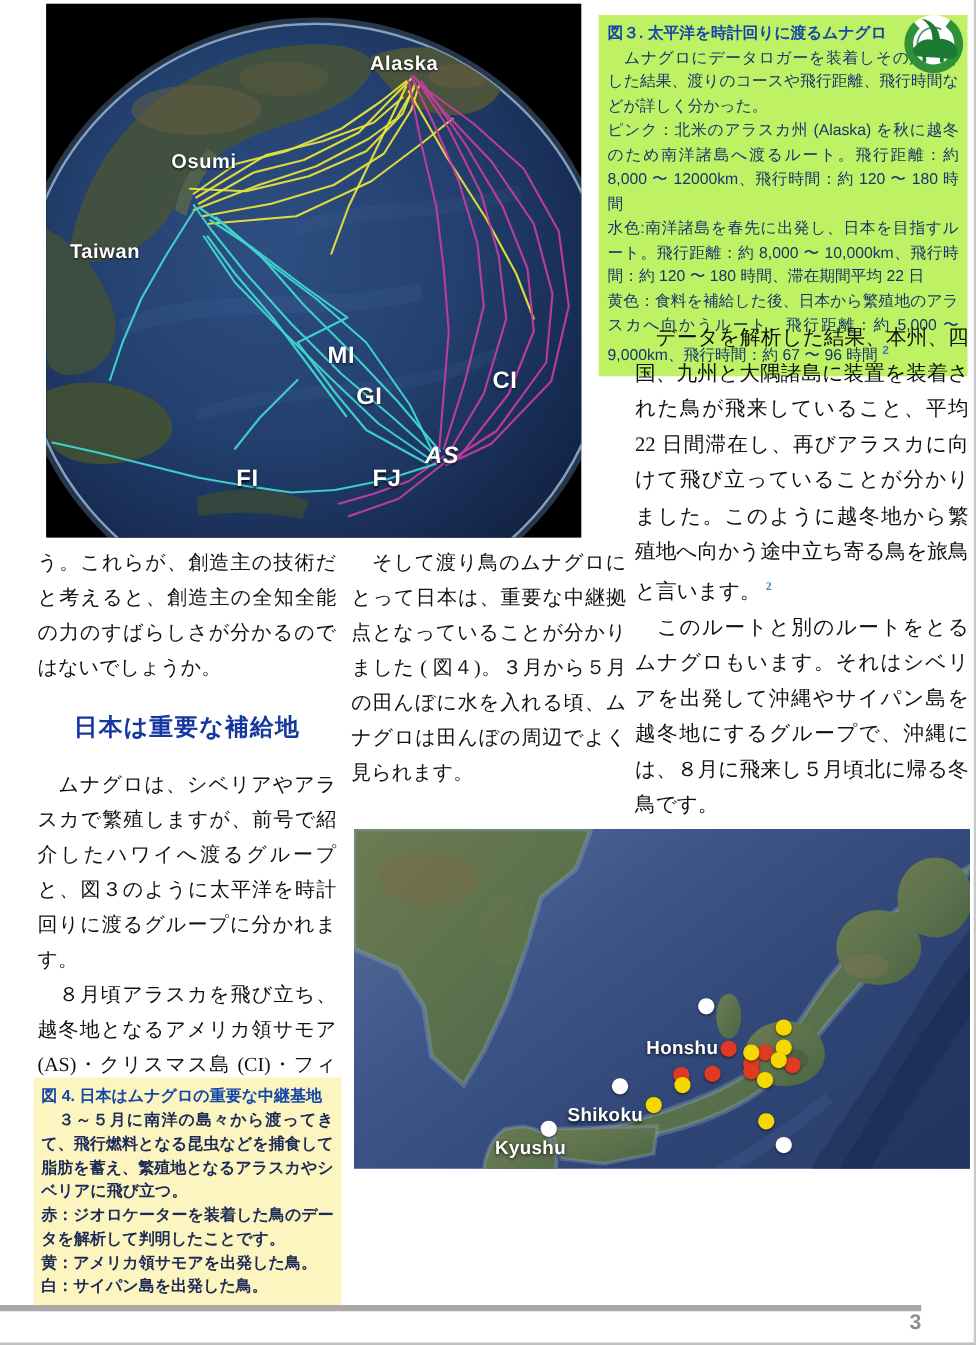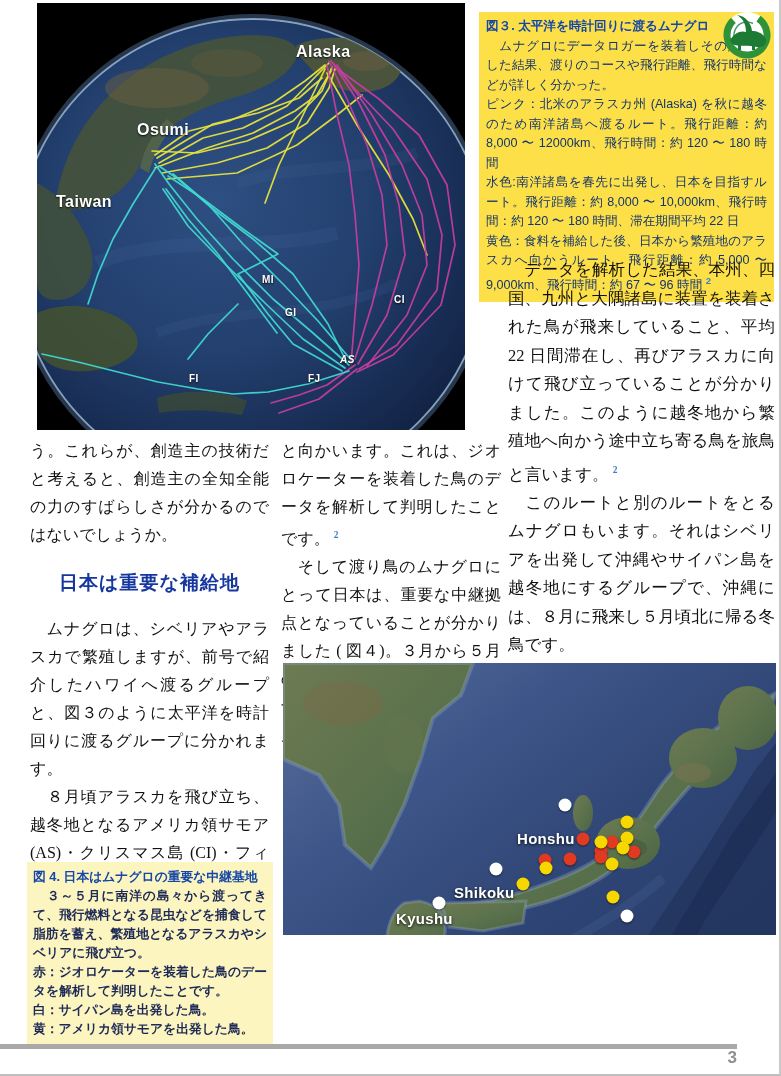--- a/index.html
+++ b/index.html
@@ -4,29 +4,29 @@
 <style>
   html,body{margin:0;padding:0;background:#e9e9e9;}
   .page{
     position:relative;width:781px;height:1076px;background:#ffffff;
     overflow:hidden;font-family:"Liberation Sans","DejaVu Sans",sans-serif;
     border-right:2px solid #c9c9c9;border-bottom:2px solid #bfbfbf;box-sizing:border-box;
   }
   
   .globe-fig{position:absolute;left:37px;top:3px;width:428px;height:427px;background:#000;}
   .globe-fig svg{position:absolute;left:0;top:0;}
-  .globe-label{position:absolute;color:#fff;font-weight:bold;font-size:10px;
+  .globe-label{position:absolute;color:#fff;font-weight:bold;font-size:19px;
     text-shadow:0 1px 2px rgba(0,0,0,.9);white-space:nowrap;letter-spacing:.5px;}
   .globe-label.big{font-size:16px;}
   .route{fill:none;stroke-width:1.7;stroke-linejoin:round;stroke-linecap:round;opacity:.95;}
   .route-pink{stroke:#c33d9e;}
   .route-yellow{stroke:#e6e13c;}
   .route-cyan{stroke:#3fd6d0;}
   
-  .fig3-box{position:absolute;left:479px;top:12px;width:295px;background:#fde047;
+  .fig3-box{position:absolute;left:479px;top:12px;width:295px;background:#bef264;
     padding:5px 7px 7px 7px;box-sizing:border-box;color:#15356f;font-size:12.6px;
     line-height:19.5px;font-weight:500;}
   .fig3-box .fig-title{color:#1547a8;font-weight:bold;}
   .fig3-box p{margin:0;text-align:justify;}
   sup.fn{color:#3a7fc1;font-size:9.5px;font-weight:bold;}
   
   .logo{position:absolute;left:716px;top:8px;width:60px;height:56px;}
   
   .col{position:absolute;font-family:"Liberation Serif","DejaVu Serif",serif;
     color:#111;font-size:16px;line-height:28px;text-align:justify;}
@@ -130,21 +130,21 @@
     </svg>
 
     <div id="globe-labels">
         <span class="globe-label big" style="left: 259px; top: 40px;">Alaska</span>
         <span class="globe-label big" style="left: 100px; top: 118px;">Osumi</span>
         <span class="globe-label big" style="left: 19px; top: 190px;">Taiwan</span>
         <span class="globe-label" style="left: 225px; top: 271px;">MI</span>
         <span class="globe-label" style="left: 248px; top: 304px;">GI</span>
         <span class="globe-label" style="left: 357px; top: 291px;">CI</span>
         <span class="globe-label" style="left: 303px; top: 351px; font-style: italic;">AS</span>
-        <span class="globe-label" style="left: 271px; top: 370px;">FJ</span>
+        <span class="globe-label" style="left: 261px; top: 370px;">FJ</span>
         <span class="globe-label" style="left: 152px; top: 370px;">FI</span>
       </div>
   </div>
 
   <div class="fig3-box">
     <p class="fig-title">図３. 太平洋を時計回りに渡るムナグロ</p>
     <p>　ムナグロにデータロガーを装着しその解析をした結果、渡りのコースや飛行距離、飛行時間などが詳しく分かった。</p>
     <p>ピンク：北米のアラスカ州 (Alaska)  を秋に越冬のため南洋諸島へ渡るルート。飛行距離：約 8,000 〜 12000km、飛行時間：約 120 〜 180 時間</p>
     <p>水色:南洋諸島を春先に出発し、日本を目指すルート。飛行距離：約 8,000 〜 10,000km、飛行時間：約 120 〜 180 時間、滞在期間平均 22 日</p>
     <p><span>黄色：食料を補給した後、日本から繁殖地のアラスカへ向かうルート。飛行距離：約 5,000 〜 9,000km、飛行時間：約 67 〜 96 時間</span> <sup class="fn">2</sup></p>
@@ -169,30 +169,29 @@
   </div>
 
   <div class="col col-left">
     <p>う。これらが、創造主の技術だと考えると、創造主の全知全能の力のすばらしさが分かるのではないでしょうか。</p>
     <p class="section-heading">日本は重要な補給地</p>
     <p>　ムナグロは、シベリアやアラスカで繁殖しますが、前号で紹介したハワイへ渡るグループと、図３のように太平洋を時計回りに渡るグループに分かれます。</p>
     <p>　８月頃アラスカを飛び立ち、越冬地となるアメリカ領サモア (AS)・クリスマス島 (CI)・フィジー諸島 (FJ)・ギルバート諸島 (GI)・マーショル諸島 (MI)・フレーザー島 (FI) などへと向かいます。そこで冬を過ごし、春になると日本へ</p>
   </div>
 
   <div class="col col-mid">
-    <p><span>と向かいます。これは、ジオロケーターを装着した鳥のデータを解析して判明したことです。</span> <sup class="fn">2</sup></p>
     <p>　そして渡り鳥のムナグロにとって日本は、重要な中継拠点となっていることが分かりました ( 図４)。３月から５月の田んぼに水を入れる頃、ムナグロは田んぼの周辺でよく見られます。</p>
   </div>
 
   <div class="fig4-box">
     <p class="fig-title">図 4.  日本はムナグロの重要な中継基地</p>
     <p>　３～５月に南洋の島々から渡ってきて、飛行燃料となる昆虫などを捕食して脂肪を蓄え、繁殖地となるアラスカやシベリアに飛び立つ。</p>
     <p>赤：ジオロケーターを装着した鳥のデータを解析して判明したことです。</p>
+    <p>黄：アメリカ領サモアを出発した鳥。</p>
     <p>白：サイパン島を出発した鳥。</p>
-    <p>黄：アメリカ領サモアを出発した鳥。</p>
   </div>
 
   <div class="japan-map">
     <svg width="493" height="372" viewBox="0 0 493 372">
       <defs>
         <linearGradient id="sea" x1="0%" y1="0%" x2="100%" y2="100%">
           <stop offset="0%" stop-color="#5a6f9e"></stop>
           <stop offset="30%" stop-color="#3d5588"></stop>
           <stop offset="60%" stop-color="#2e4474"></stop>
           <stop offset="100%" stop-color="#263a66"></stop>

